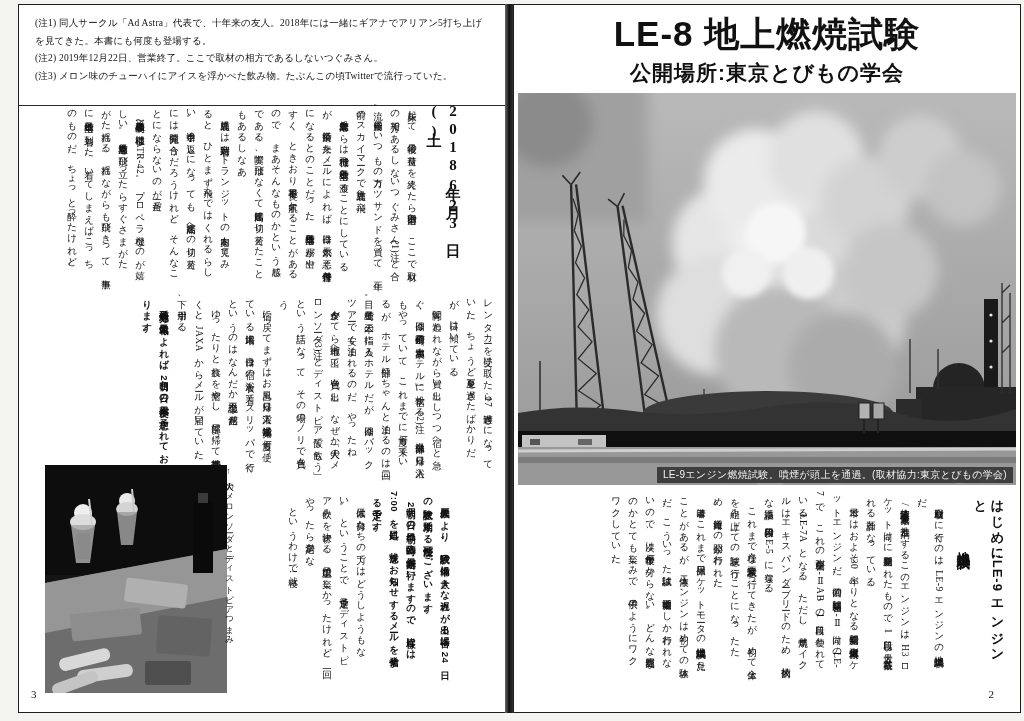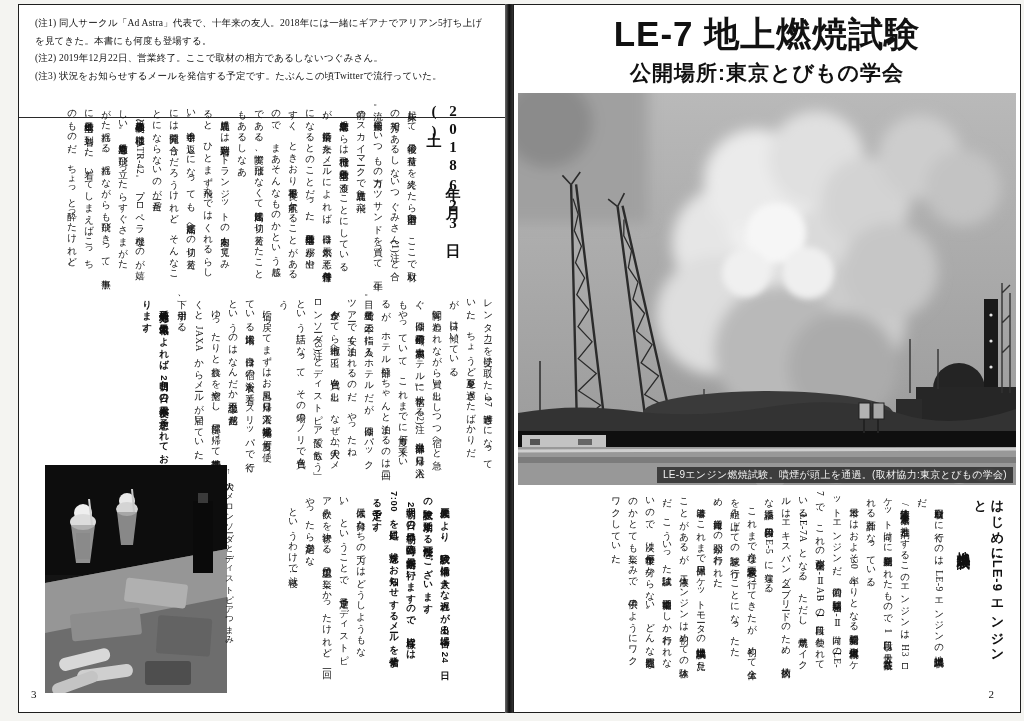--- a/index.html
+++ b/index.html
@@ -9,21 +9,21 @@
     font-family:"Liberation Serif","DejaVu Serif",serif;
     color:#111;
   }
   .page{position:absolute;background:#fff;border:1px solid #1f1f1f;box-sizing:border-box;}
   .page-left{left:18px;top:4px;width:489px;height:709px;}
   .page-right{left:513px;top:4px;width:508px;height:709px;}
   .spine{position:absolute;left:505px;top:4px;width:9px;height:709px;
     background:linear-gradient(90deg,#6a6a6a,#101010 45%,#3c3c3c);}
   
   .lp-footnotes{position:absolute;top:0;left:0;right:0;height:86px;
-    padding:10px 16px 16px 16px;border-bottom:1px solid #2a2a2a;
+    padding:10px 16px 4px 16px;border-bottom:1px solid #2a2a2a;
     font-size:9.5px;line-height:1.85;letter-spacing:.2px;}
   .fn{margin:0;}
   .v{writing-mode:vertical-rl;text-orientation:mixed;}
   .lp-date{position:absolute;top:98px;right:44px;height:168px;
     font-weight:bold;font-size:15px;letter-spacing:2px;text-orientation:upright;}
   .tier{position:absolute;font-size:9.5px;line-height:17px;letter-spacing:.5px;}
   .tier p{margin:0;text-indent:1em;}
   .tier p.ni{text-indent:0;}
   .gothic{font-family:"Liberation Sans","DejaVu Sans",sans-serif;font-weight:bold;}
   .lp-tier1{top:98px;right:86px;left:12px;height:172px;}
@@ -62,21 +62,21 @@
   .rp-heading .h1line{display:block;}
 </style>
 </head>
 <body>
 
 <div class="page page-left">
 
   <div class="lp-footnotes">
     <p class="fn">(注1) 同人サークル「Ad Astra」代表で、十年来の友人。2018年には一緒にギアナでアリアン5打ち上げを見てきた。本書にも何度も登場する。</p>
     <p class="fn">(注2) 2019年12月22日、営業終了。ここで取材の相方であるしないつぐみさん。</p>
-    <p class="fn">(注3) 状況をお知らせするメールを発信する予定です。たぶんこの頃Twitterで流行っていた。</p>
+    <p class="fn">(注3) メロン味のチューハイにアイスを浮かべた飲み物。たぶんこの頃Twitterで流行っていた。</p>
   </div>
 
   <div class="lp-date v">2018年6月23日(土)</div>
 
   <div class="tier lp-tier1 v">
     <p class="ni">起床して、最後の荷造りを終えたら羽田空港へ。ここで取材の相方であるしないつぐみさん(注1)と合流。昼食用にいつもの万カツサンドを買って、正午前のスカイマークで鹿児島へ飛ぶ。</p>
     <p>鹿児島空港からは飛行機で種子島空港へ渡ることにしているが、搭乗前に来たメールによれば、今日は天気が悪く条件付運行になるとのことだった。種子島空港は霧が出やすく、ときおり視界不良で欠航することがあるので、まあそんなものかという感じである。実際、飛ばなくて高速船に切り替えたこともあるしなあ。</p>
     <p>鹿児島には定時到着。トランジットの案内を見てみると、ひとまず飛んではくれるらしい。途中引き返しになっても、高速船への切り替えには充分間に合うだろうけれど、そんなことにならないのが一番だ。</p>
     <p>鹿児島〜種子島便の機種はATR-42。プロペラ機なのが嬉しい。鹿児島空港を飛び立ったらすぐさまがたがた揺れる。揺れながらも飛びきって、無事に種子島空港に到着した。着いてしまえばこっちのものだ。ちょっと酔ったけれど。</p>
   </div>
@@ -143,21 +143,21 @@
 
   <div class="lp-photo-caption v">←大人のメロンソーダとディストピアつまみ</div>
 
   <div class="pageno pageno-left">3</div>
 </div>
 
 <div class="spine"></div>
 
 <div class="page page-right">
 
-  <div class="rp-title">LE-7 地上燃焼試験</div>
+  <div class="rp-title">LE-8 地上燃焼試験</div>
   <div class="rp-subtitle">公開場所:東京とびもの学会</div>
 
   <div class="rp-photo">
     <svg width="498" height="392" viewBox="0 0 498 392" xmlns="http://www.w3.org/2000/svg">
       <defs>
         <linearGradient id="sky" x1="0" y1="0" x2="0" y2="1">
           <stop offset="0" stop-color="#b9b9b9"></stop>
           <stop offset="1" stop-color="#989898"></stop>
         </linearGradient>
         <filter id="soft" x="-40%" y="-40%" width="180%" height="180%">

